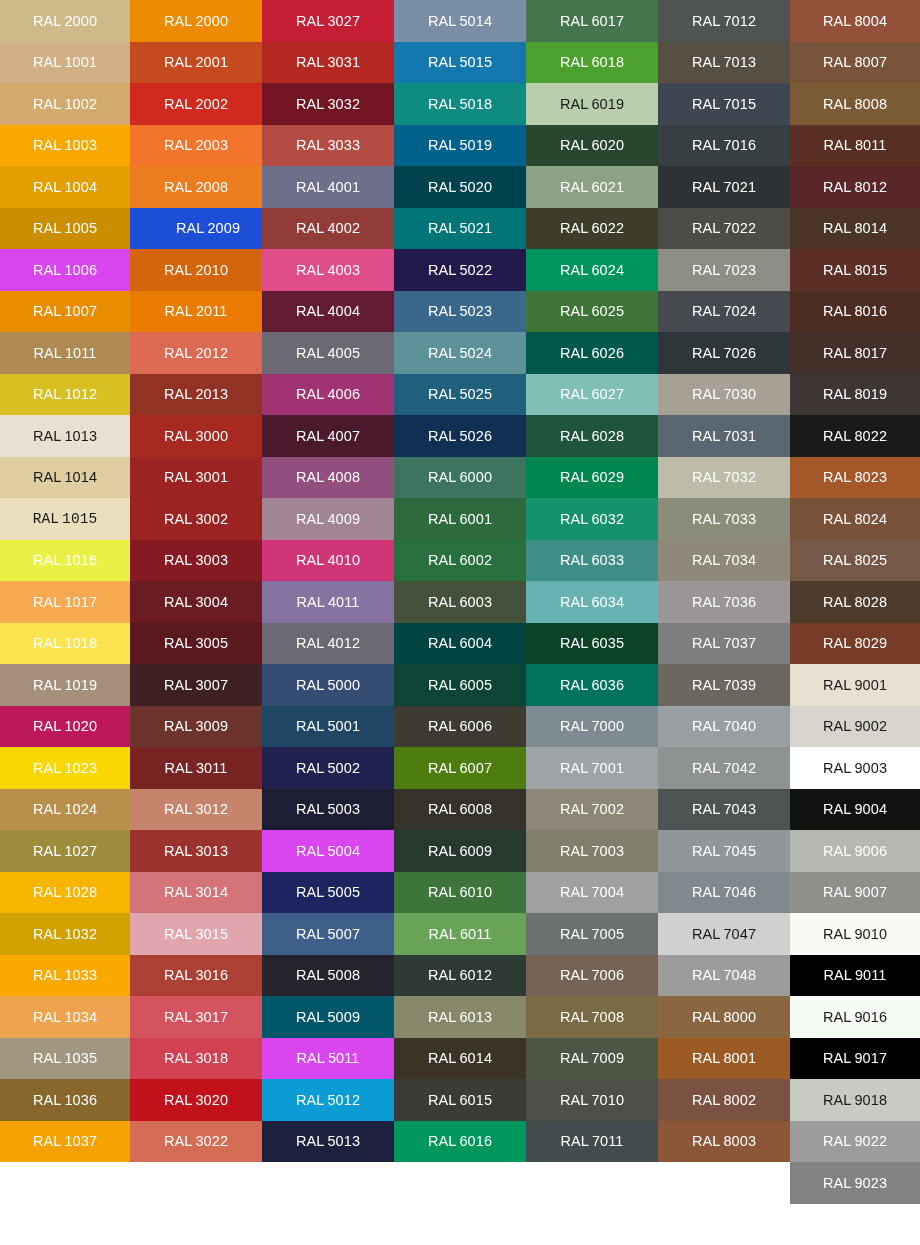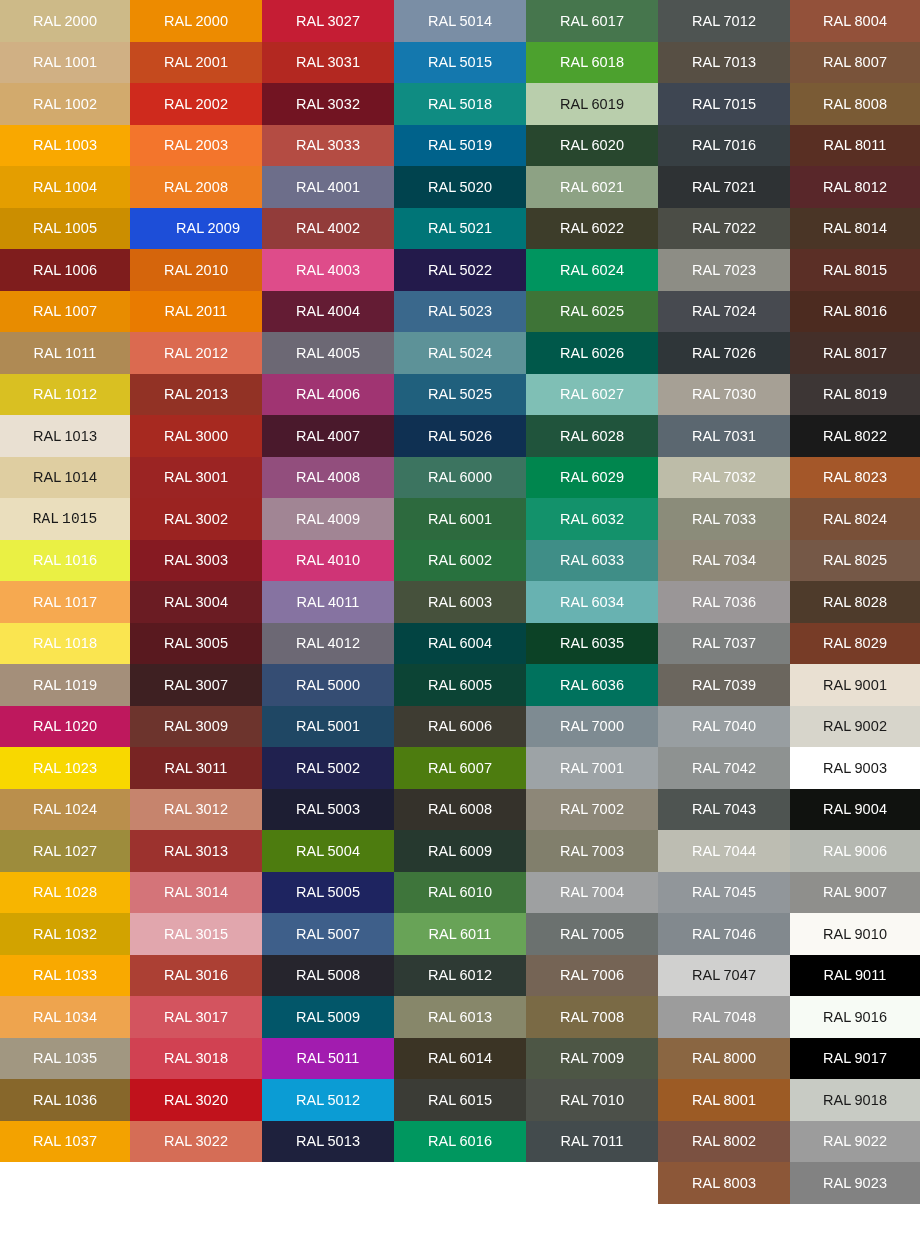--- a/index.html
+++ b/index.html
@@ -70,21 +70,21 @@
       </div>
       <div class="swatch light-text" title="RAL 1003" style="background: rgb(249, 168, 0);">
         <span class="code"><span class="pre">RAL</span><span class="num">1003</span></span>
       </div>
       <div class="swatch light-text" title="RAL 1004" style="background: rgb(228, 158, 0);">
         <span class="code"><span class="pre">RAL</span><span class="num">1004</span></span>
       </div>
       <div class="swatch light-text" title="RAL 1005" style="background: rgb(203, 142, 0);">
         <span class="code"><span class="pre">RAL</span><span class="num">1005</span></span>
       </div>
-      <div class="swatch light-text" title="RAL 1006" style="background: #7f1d1d;">
+      <div class="swatch light-text" title="RAL 1006" style="background: #d946ef;">
         <span class="code"><span class="pre">RAL</span><span class="num">1006</span></span>
       </div>
       <div class="swatch light-text" title="RAL 1007" style="background: rgb(232, 140, 0);">
         <span class="code"><span class="pre">RAL</span><span class="num">1007</span></span>
       </div>
       <div class="swatch light-text" title="RAL 1011" style="background: rgb(175, 138, 84);">
         <span class="code"><span class="pre">RAL</span><span class="num">1011</span></span>
       </div>
       <div class="swatch light-text" title="RAL 1012" style="background: rgb(217, 192, 34);">
         <span class="code"><span class="pre">RAL</span><span class="num">1012</span></span>
@@ -284,36 +284,36 @@
       </div>
       <div class="swatch light-text" title="RAL 5001" style="background: rgb(31, 71, 100);">
         <span class="code"><span class="pre">RAL</span><span class="num">5001</span></span>
       </div>
       <div class="swatch light-text" title="RAL 5002" style="background: rgb(32, 33, 79);">
         <span class="code"><span class="pre">RAL</span><span class="num">5002</span></span>
       </div>
       <div class="swatch light-text" title="RAL 5003" style="background: rgb(29, 30, 51);">
         <span class="code"><span class="pre">RAL</span><span class="num">5003</span></span>
       </div>
-      <div class="swatch light-text" title="RAL 5004" style="background: #4d7c0f;">
+      <div class="swatch light-text" title="RAL 5004" style="background: #d946ef;">
         <span class="code"><span class="pre">RAL</span><span class="num">5004</span></span>
       </div>
       <div class="swatch light-text" title="RAL 5005" style="background: rgb(30, 36, 96);">
         <span class="code"><span class="pre">RAL</span><span class="num">5005</span></span>
       </div>
       <div class="swatch light-text" title="RAL 5007" style="background: rgb(62, 95, 138);">
         <span class="code"><span class="pre">RAL</span><span class="num">5007</span></span>
       </div>
       <div class="swatch light-text" title="RAL 5008" style="background: rgb(38, 37, 45);">
         <span class="code"><span class="pre">RAL</span><span class="num">5008</span></span>
       </div>
       <div class="swatch light-text" title="RAL 5009" style="background: rgb(2, 86, 105);">
         <span class="code"><span class="pre">RAL</span><span class="num">5009</span></span>
       </div>
-      <div class="swatch light-text" title="RAL 5011" style="background: #a21caf;">
+      <div class="swatch light-text" title="RAL 5011" style="background: #d946ef;">
         <span class="code"><span class="pre">RAL</span><span class="num">5011</span></span>
       </div>
       <div class="swatch light-text" title="RAL 5012" style="background: rgb(11, 156, 212);">
         <span class="code"><span class="pre">RAL</span><span class="num">5012</span></span>
       </div>
       <div class="swatch light-text" title="RAL 5013" style="background: rgb(30, 33, 61);">
         <span class="code"><span class="pre">RAL</span><span class="num">5013</span></span>
       </div>
     </div>
     <div class="col col-3">
@@ -542,23 +542,20 @@
       </div>
       <div class="swatch light-text" title="RAL 7040" style="background: rgb(152, 158, 161);">
         <span class="code"><span class="pre">RAL</span><span class="num">7040</span></span>
       </div>
       <div class="swatch light-text" title="RAL 7042" style="background: rgb(142, 146, 145);">
         <span class="code"><span class="pre">RAL</span><span class="num">7042</span></span>
       </div>
       <div class="swatch light-text" title="RAL 7043" style="background: rgb(78, 84, 81);">
         <span class="code"><span class="pre">RAL</span><span class="num">7043</span></span>
       </div>
-      <div class="swatch light-text" title="RAL 7044" style="background: rgb(189, 189, 178);">
-        <span class="code"><span class="pre">RAL</span><span class="num">7044</span></span>
-      </div>
       <div class="swatch light-text" title="RAL 7045" style="background: rgb(145, 150, 154);">
         <span class="code"><span class="pre">RAL</span><span class="num">7045</span></span>
       </div>
       <div class="swatch light-text" title="RAL 7046" style="background: rgb(130, 137, 142);">
         <span class="code"><span class="pre">RAL</span><span class="num">7046</span></span>
       </div>
       <div class="swatch dark-text" title="RAL 7047" style="background: rgb(208, 208, 207);">
         <span class="code"><span class="pre">RAL</span><span class="num">7047</span></span>
       </div>
       <div class="swatch light-text" title="RAL 7048" style="background: rgb(156, 156, 156);">

